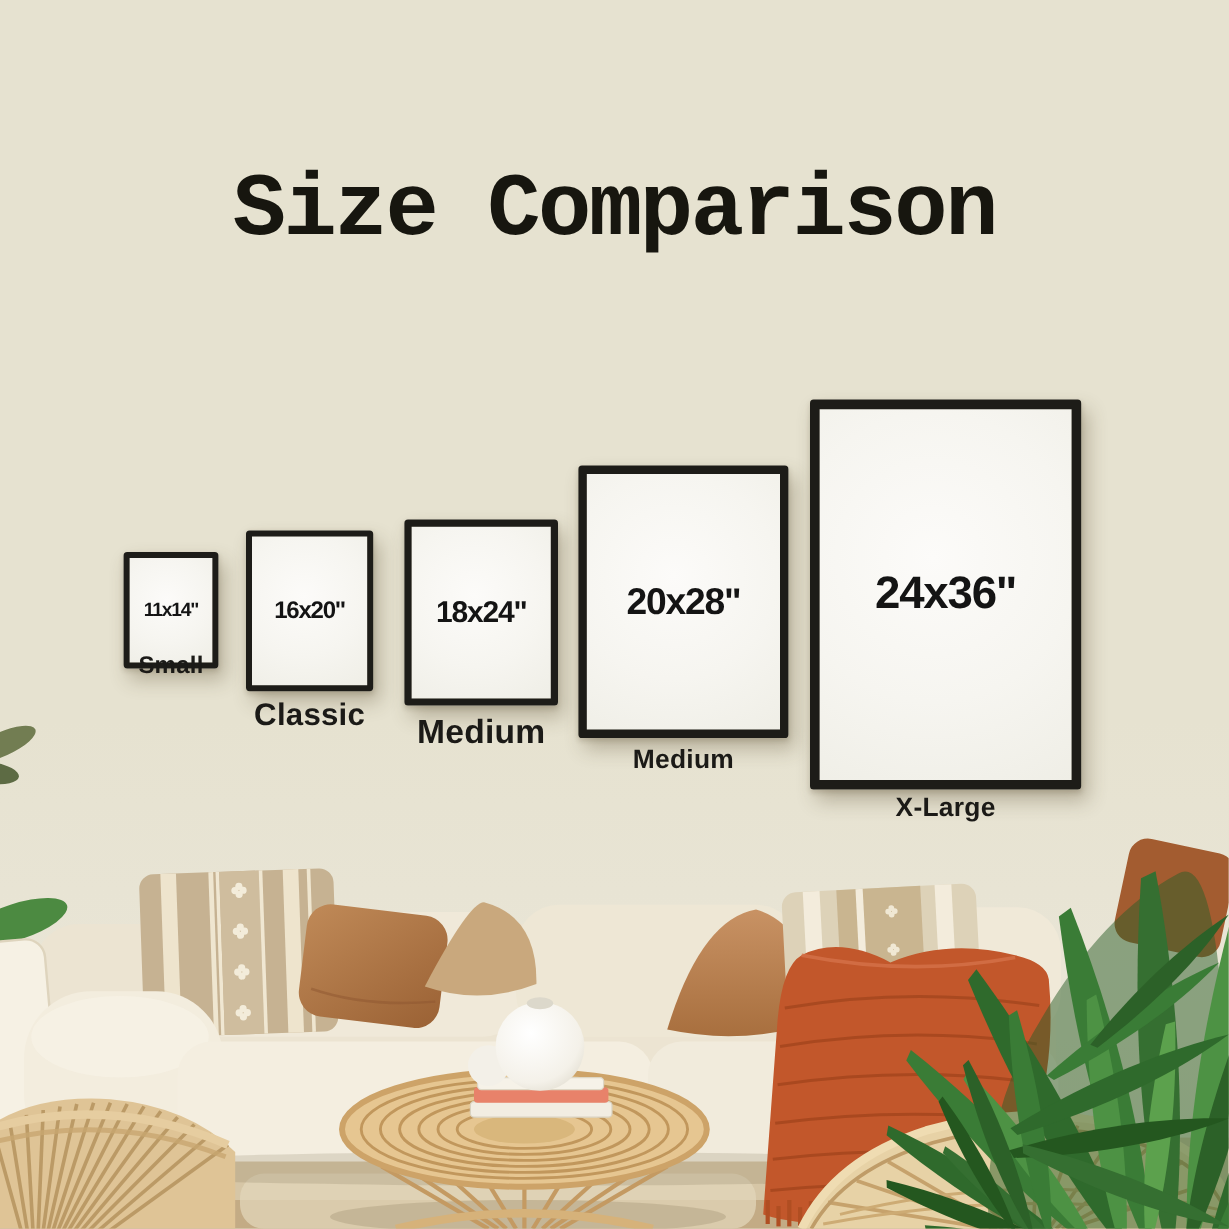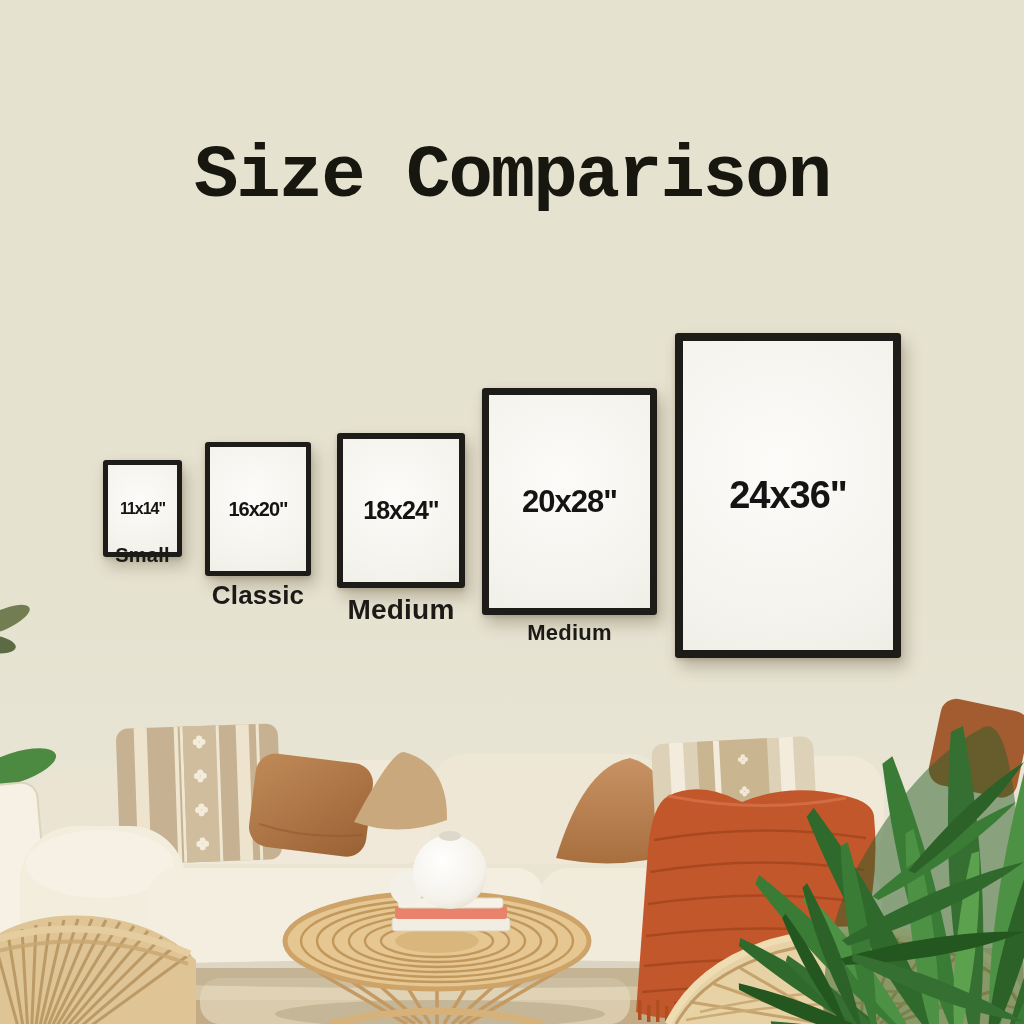--- a/index.html
+++ b/index.html
@@ -301,14 +301,15 @@
   <div class="frame-label l3">Medium</div>
 
   <div class="frame f4">
     <span class="size-text">20x28"</span>
   </div>
   <div class="frame-label l4">Medium</div>
 
   <div class="frame f5">
     <span class="size-text">24x36"</span>
   </div>
+  <div class="frame-label l5">X-Large</div>
 
 </div>
 
 </body></html>

